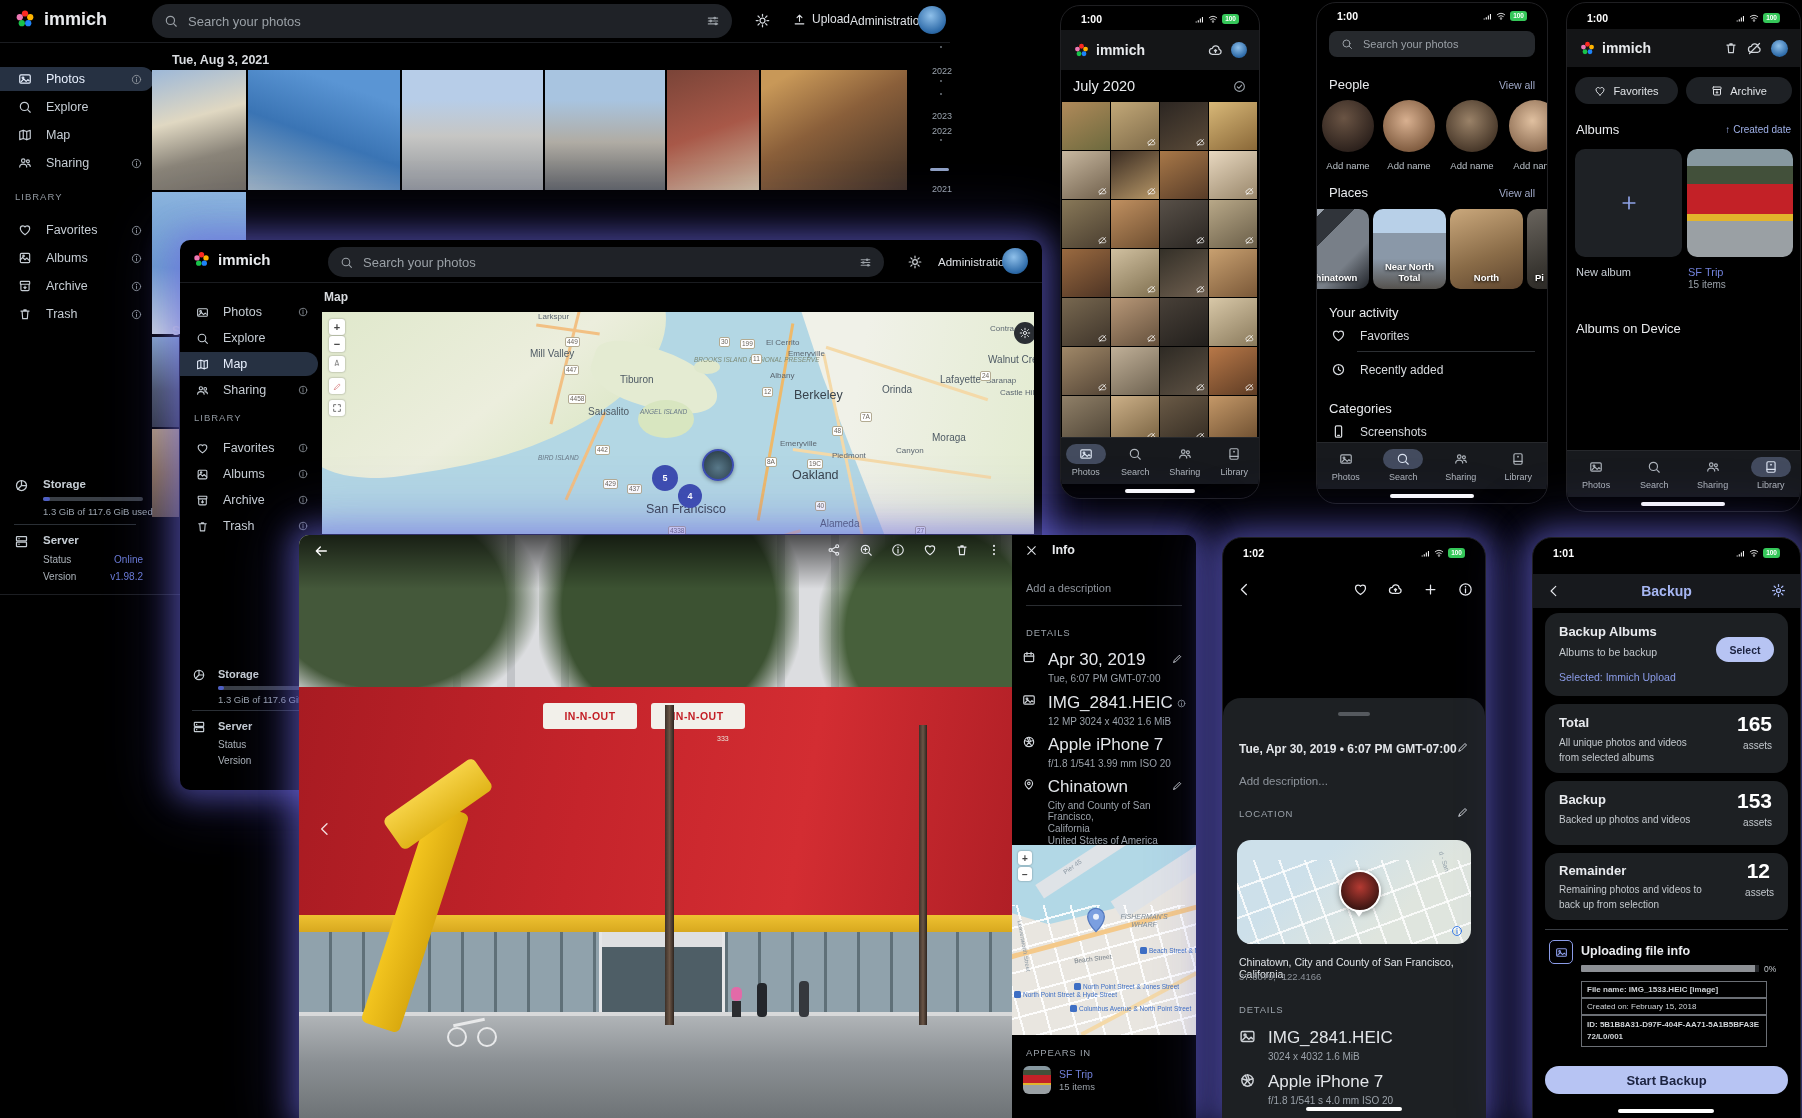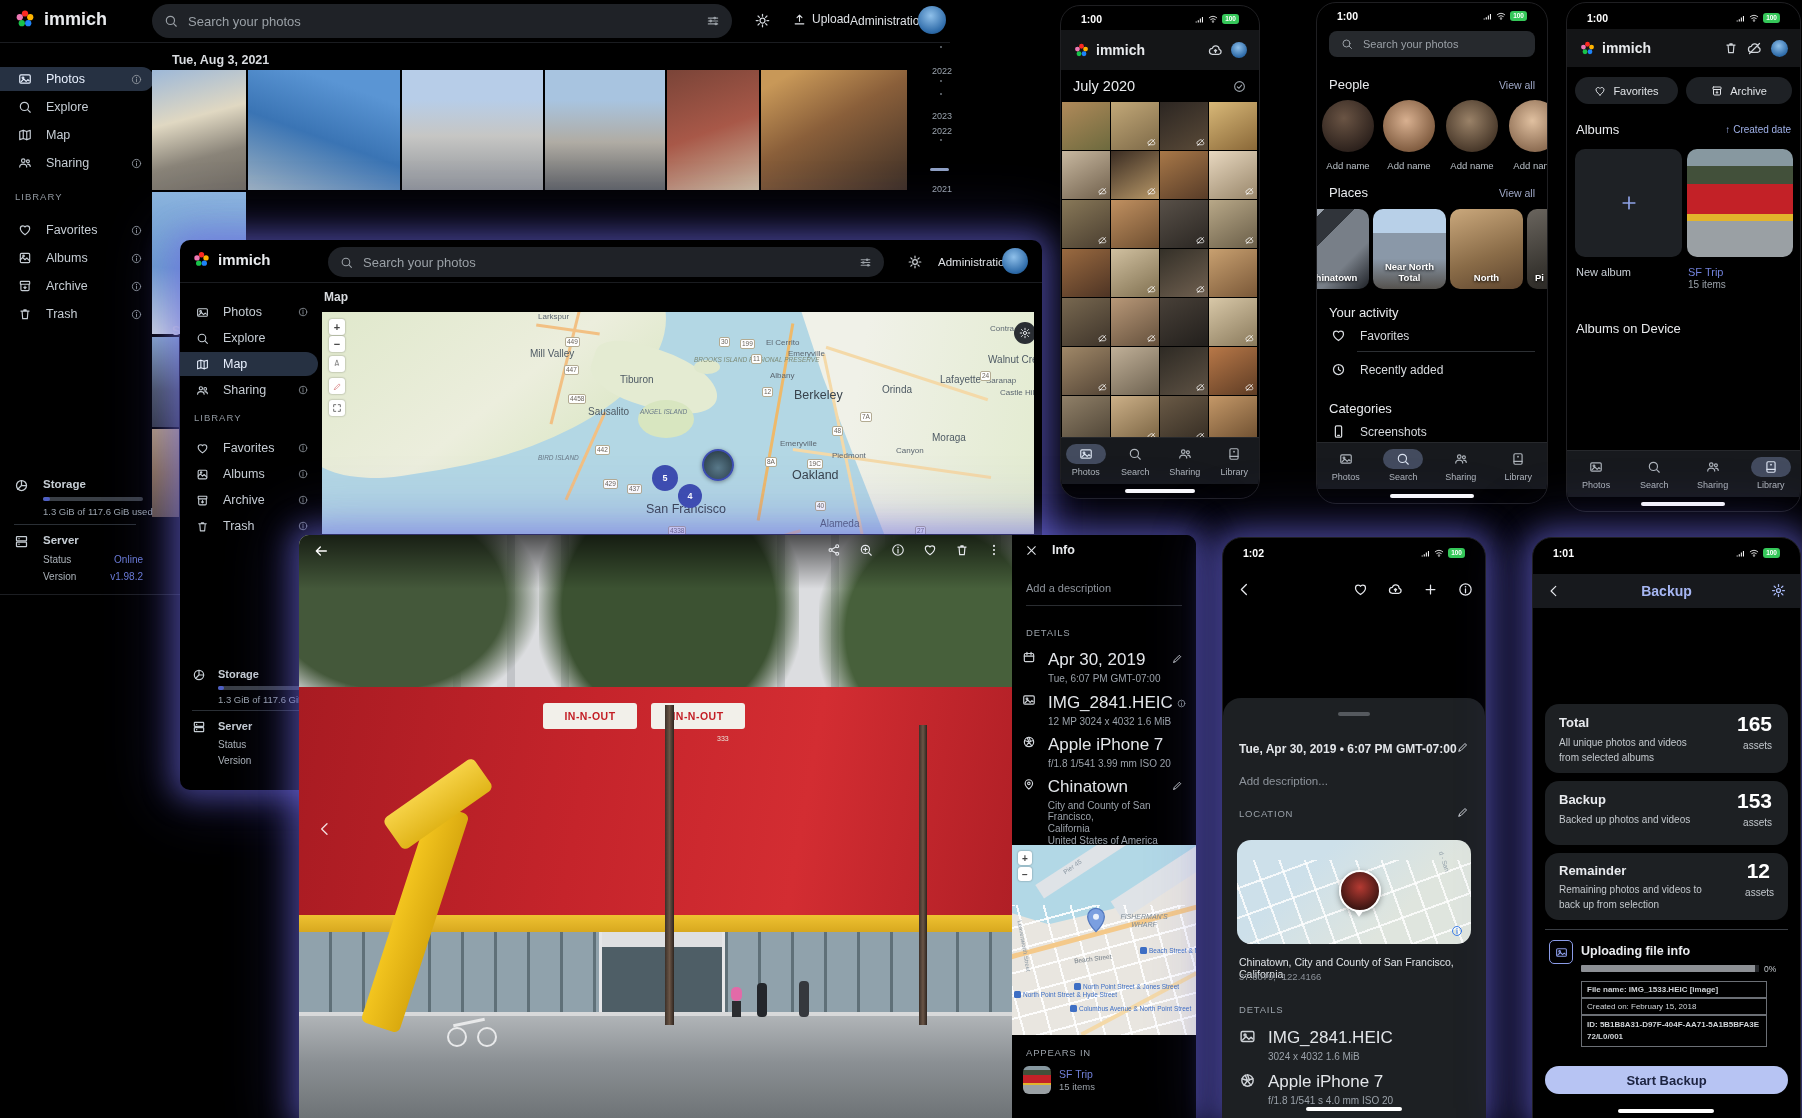--- a/index.html
+++ b/index.html
@@ -1214,20 +1214,26 @@
     </div>
     <div class="abs" style="left:0;top:36px;width:267px;height:34px;background:#17191d;">
       <svg class="ic abs" width="14" height="14" style="left:14px;top:10px;color:#e4e6ea;">
           <use href="#i-left"></use>
         </svg>
       <div class="abs" style="left:0;right:0;top:9px;text-align:center;font-size:14px;font-weight:bold;color:#a6b6f2;">Backup</div>
       <svg class="ic abs" width="15" height="15" style="right:14px;top:9px;color:#a6b6f2;">
           <use href="#i-gear"></use>
         </svg>
     </div>
+    <div class="mcard" style="left:12px;top:75px;width:243px;height:83px;">
+      <div class="abs" style="left:14px;top:11px;font-size:13px;font-weight:bold;color:#e8eaee;">Backup Albums</div>
+      <div class="abs" style="left:14px;top:33px;font-size:10.5px;color:#c3c8cd;">Albums to be backup</div>
+      <div class="abs" style="right:14px;top:24px;width:58px;height:25px;border-radius:13px;background:#b7c4f3;color:#1c2340;font-size:10.5px;font-weight:bold;display:flex;align-items:center;justify-content:center;">Select</div>
+      <div class="abs" style="left:14px;top:58px;font-size:10.5px;color:#8b9ce8;">Selected: Immich Upload</div>
+    </div>
     <div class="mcard" style="left:12px;top:166px;width:243px;height:69px;">
       <div class="abs" style="left:14px;top:11px;font-size:13px;font-weight:bold;color:#e8eaee;">Total</div>
       <div class="abs" style="left:14px;top:32px;width:150px;font-size:10px;color:#c3c8cd;line-height:1.45;">All unique photos and videos from selected albums</div>
       <div class="abs" style="right:16px;top:8px;font-size:21px;font-weight:bold;color:#fff;">165</div>
       <div class="abs" style="right:16px;top:36px;font-size:10px;color:#c3c8cd;">assets</div>
     </div>
     <div class="mcard" style="left:12px;top:243px;width:243px;height:64px;">
       <div class="abs" style="left:14px;top:11px;font-size:13px;font-weight:bold;color:#e8eaee;">Backup</div>
       <div class="abs" style="left:14px;top:33px;width:160px;font-size:10px;color:#c3c8cd;">Backed up photos and videos</div>
       <div class="abs" style="right:16px;top:8px;font-size:21px;font-weight:bold;color:#fff;">153</div>

